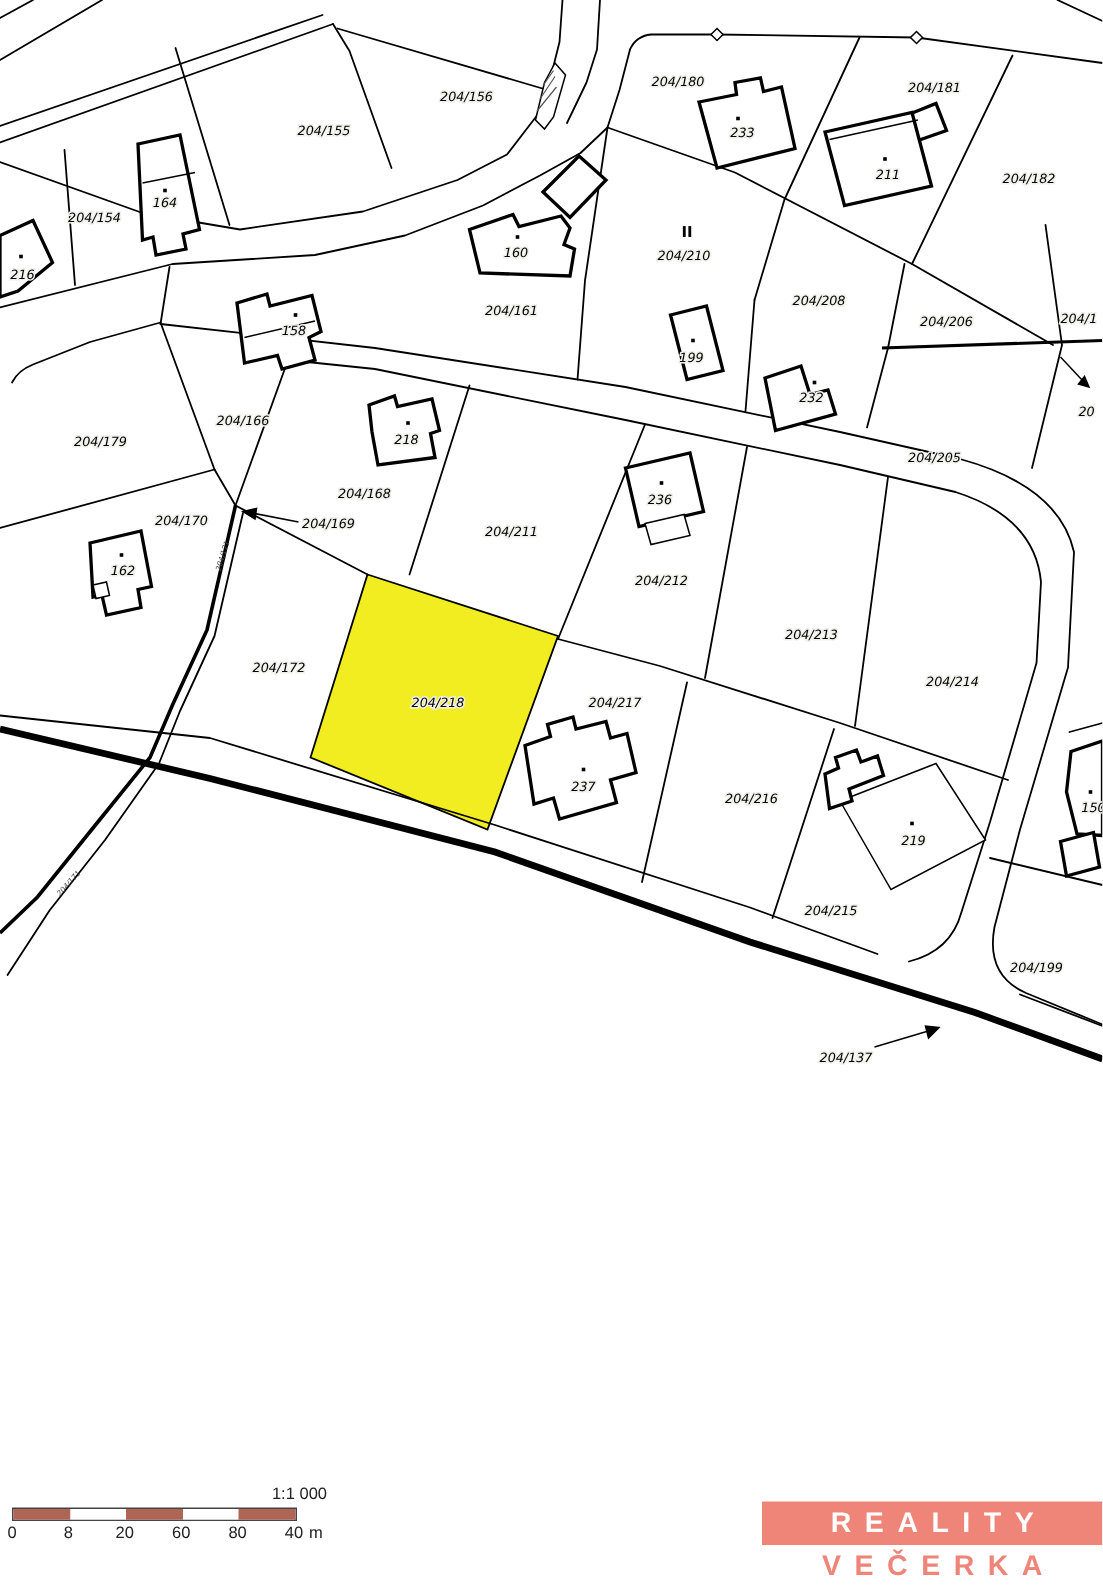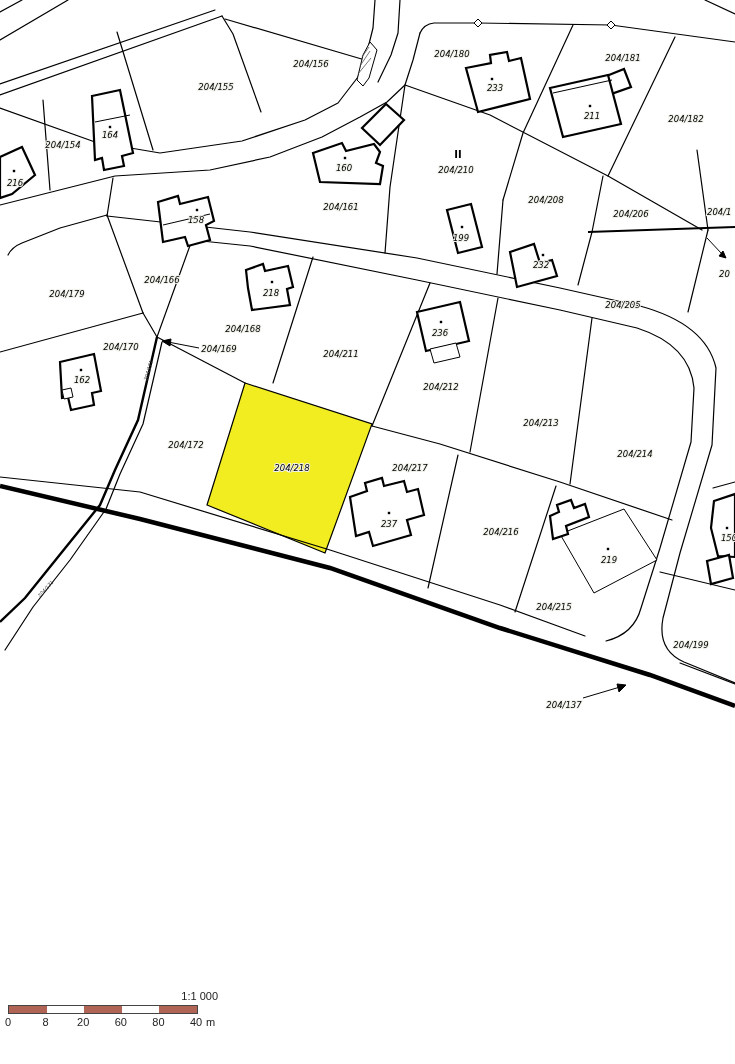--- a/index.html
+++ b/index.html
@@ -216,13 +216,17 @@
         <span style="left: 0px;">0</span>
         <span style="left: 37.6px;">8</span>
         <span style="left: 75.2px;">20</span>
         <span style="left: 112.8px;">60</span>
         <span style="left: 150.4px;">80</span>
         <span style="left: 188px;">40</span>
         <span class="unit" style="left: 198px;">m</span>
       </div>
   </div>
 
+  <div class="logo">
+    <div class="logo-top" id="logo-top" style="background: rgb(239, 133, 120);">REALITY</div>
+    <div class="logo-bottom" id="logo-bottom" style="color: rgb(239, 133, 120);">VEČERKA</div>
+  </div>
 </div>
 
 </body></html>

